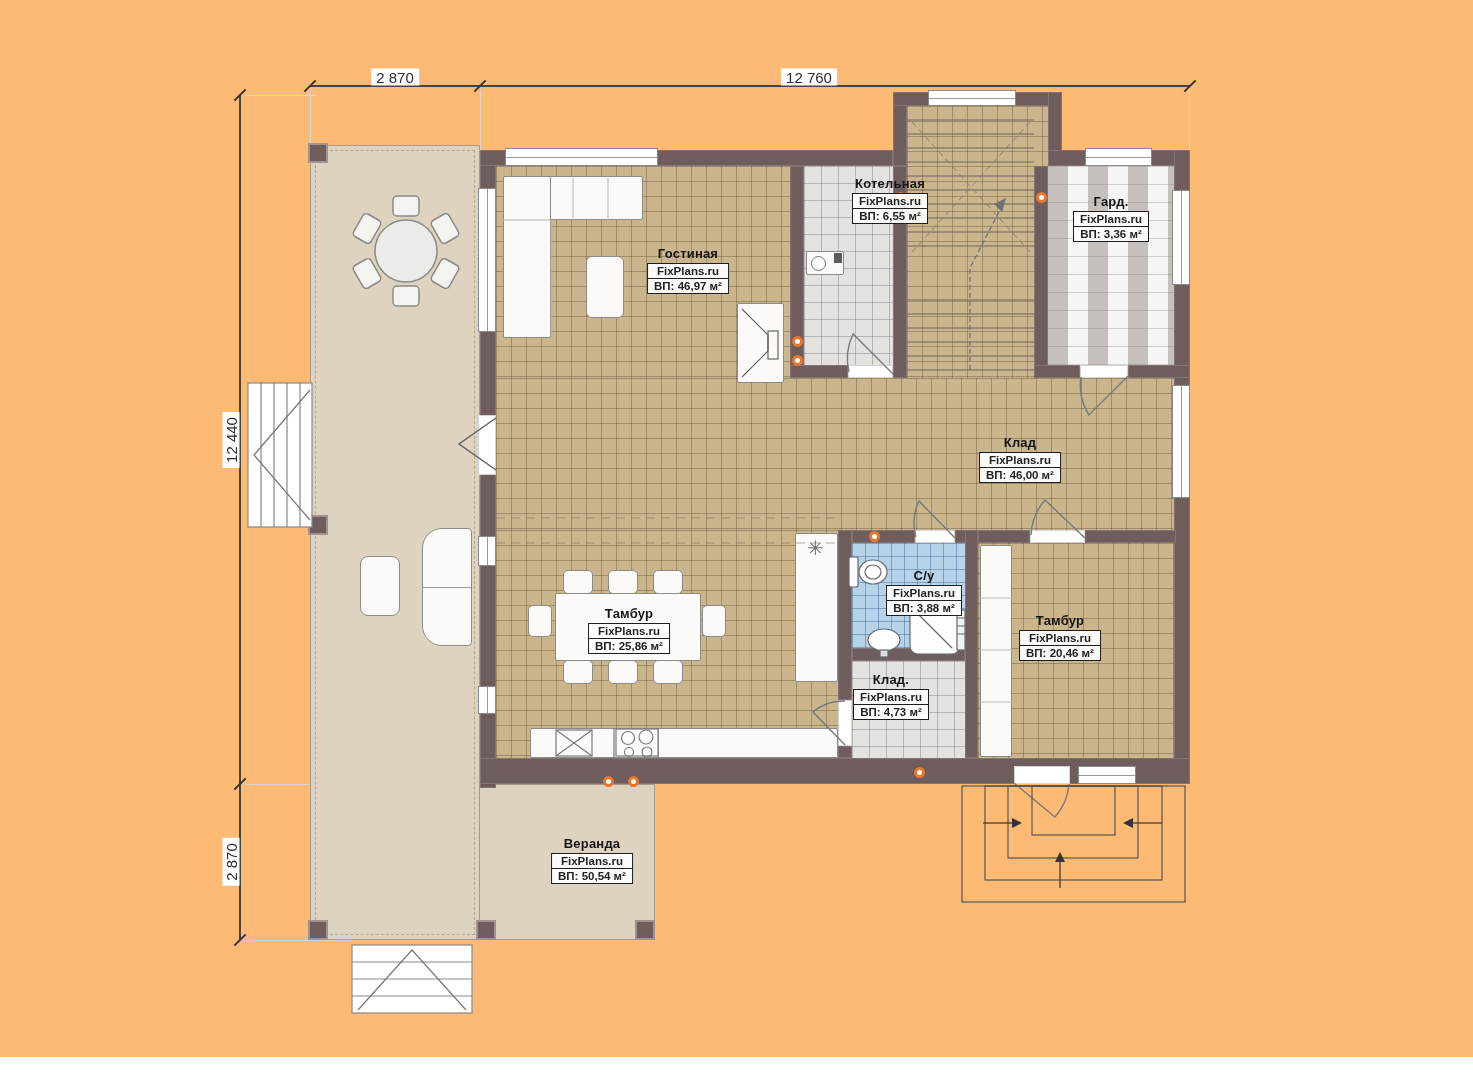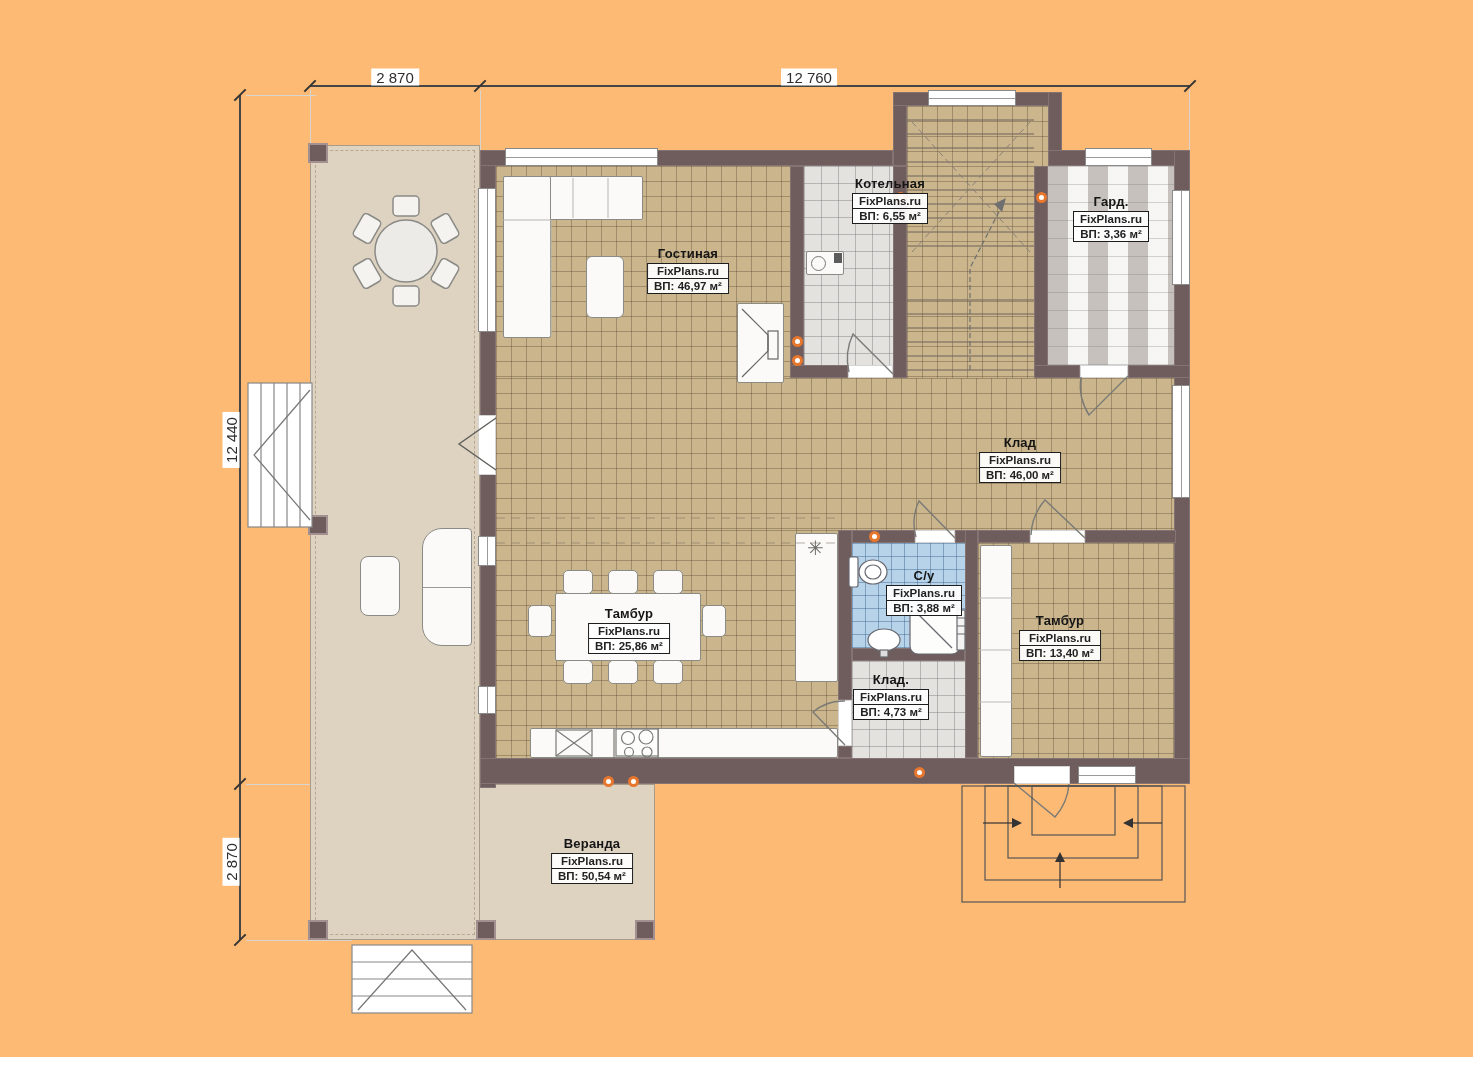--- a/index.html
+++ b/index.html
@@ -287,21 +287,21 @@
     <span class="tag">ВП: 25,86 м²</span>
   </div>
   <div class="room-label" style="left:924px;top:568px">
     <div class="name">С/у</div>
     <span class="tag">FixPlans.ru</span>
     <span class="tag">ВП: 3,88 м²</span>
   </div>
   <div class="room-label" style="left:1060px;top:613px">
     <div class="name">Тамбур</div>
     <span class="tag">FixPlans.ru</span>
-    <span class="tag">ВП: 13,40 м²</span>
+    <span class="tag">ВП: 20,46 м²</span>
   </div>
   <div class="room-label" style="left:891px;top:672px">
     <div class="name">Клад.</div>
     <span class="tag">FixPlans.ru</span>
     <span class="tag">ВП: 4,73 м²</span>
   </div>
   <div class="room-label" style="left:592px;top:836px">
     <div class="name">Веранда</div>
     <span class="tag">FixPlans.ru</span>
     <span class="tag">ВП: 50,54 м²</span>

